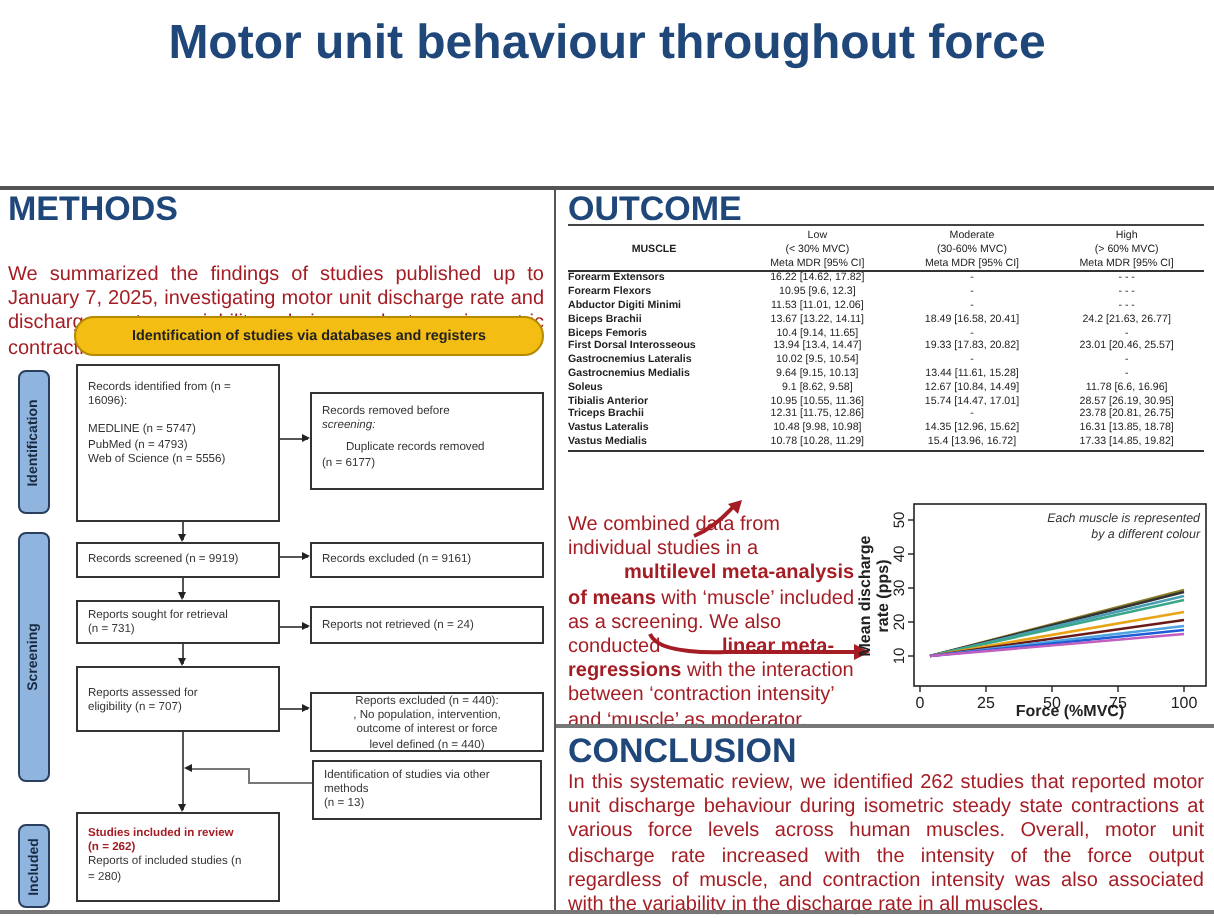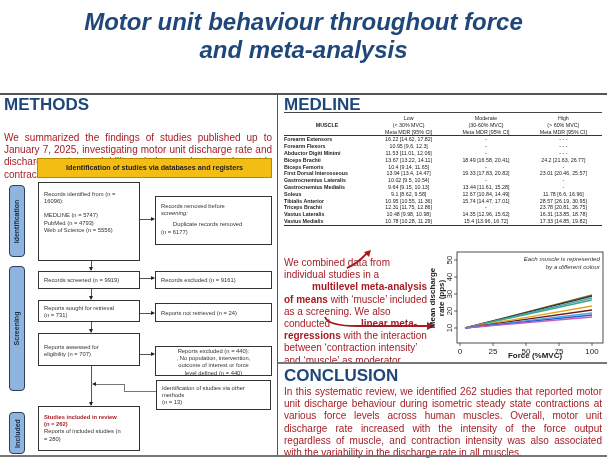--- a/index.html
+++ b/index.html
@@ -2,34 +2,34 @@
 <html><head>
 <meta charset="utf-8">
 <style>
   * { box-sizing: border-box; margin: 0; padding: 0; }
   html, body { width: 607px; height: 459px; background: #ffffff; overflow: hidden; }
   body { position: relative; font-family: "Liberation Sans", sans-serif; color: #222; }
 
   .title {
     position: absolute; left: 0; top: 8px; width: 607px;
     text-align: center; color: #1f477a; font-weight: bold;
-    font-size: 24px; line-height: 28px; font-style: italic;
+    font-size: 24px; line-height: 28px;
   }
   .hline-top { position: absolute; left: 0; top: 93px; width: 607px; height: 2px; background: #555; }
   .vline { position: absolute; left: 277px; top: 95px; width: 1px; height: 360px; background: #555; }
   .hline-bottom { position: absolute; left: 0; top: 455px; width: 607px; height: 2px; background: #777; }
 
   .sec-head { position: absolute; color: #1f477a; font-weight: bold; font-size: 17px; line-height: 18px; }
   .red-text { color: #a51d24; font-size: 10px; line-height: 12.2px; text-align: justify; }
 
   .methods-text { position: absolute; left: 4px; top: 108px; width: 268px; margin-top: 24px; }
 
   .id-banner {
     position: absolute; left: 37px; top: 158px; width: 235px; height: 20px;
-    background: #f4bd14; border: 1px solid #b38a00; border-radius: 0;
+    background: #f4bd14; border: 1px solid #b38a00; border-radius: 10px;
     font-size: 7.2px; font-weight: bold; text-align: center; line-height: 18px; color: #222;
   }
   .stage {
     position: absolute; left: 9px; width: 16px; background: #8fb4de; border: 1px solid #2a3f5e;
     border-radius: 4px; display: flex; align-items: center; justify-content: center;
   }
   .stage span {
     transform: rotate(-90deg); white-space: nowrap; font-size: 7px; font-weight: bold; color: #1a2a40;
   }
   .box {
@@ -65,21 +65,20 @@
   .chart { position: absolute; left: 425px; top: 248px; width: 182px; height: 112px; }
 
   .conc-line { position: absolute; left: 278px; top: 362px; width: 329px; height: 2px; background: #777; }
   .conc-text { position: absolute; left: 284px; top: 386px; width: 318px; }
 </style>
 </head>
 <body>
 
 <div class="title">
   <div>Motor unit behaviour throughout force</div>
-  <div>and meta-analysis</div>
 </div>
 <div class="hline-top"></div>
 <div class="vline"></div>
 
 <div class="sec-head" style="left:4px; top:96px;">METHODS</div>
 <div class="methods-text red-text">We summarized the findings of studies published up to January 7, 2025, investigating motor unit discharge rate and discharge rate variability during voluntary isometric contractions at various force levels.</div>
 
 <div class="id-banner">Identification of studies via databases and registers</div>
 
 <div class="stage" style="top:185px; height:72px;">
@@ -153,21 +152,21 @@
   <div>(n = 13)</div>
 </div>
 
 <div class="box" style="left:38px; top:406px; width:102px; height:45px; padding-top:7px;">
   <div style="color:#a51d24; font-weight:bold;">Studies included in review</div>
   <div style="color:#a51d24; font-weight:bold;">(n = 262)</div>
   <div>Reports of included studies (n</div>
   <div>= 280)</div>
 </div>
 
-<div class="sec-head" style="left:284px; top:96px;">MEDLINE</div>
+<div class="sec-head" style="left:284px; top:96px;">OUTCOME</div>
 <div class="outcome-underline"></div>
 
 <table class="mt">
   <thead>
     <tr>
       <th rowspan="3" class="mh" style="width:86px; vertical-align:middle; border-bottom:1px solid #333;">MUSCLE</th>
       <th>Low</th>
       <th>Moderate</th>
       <th>High</th>
     </tr>

